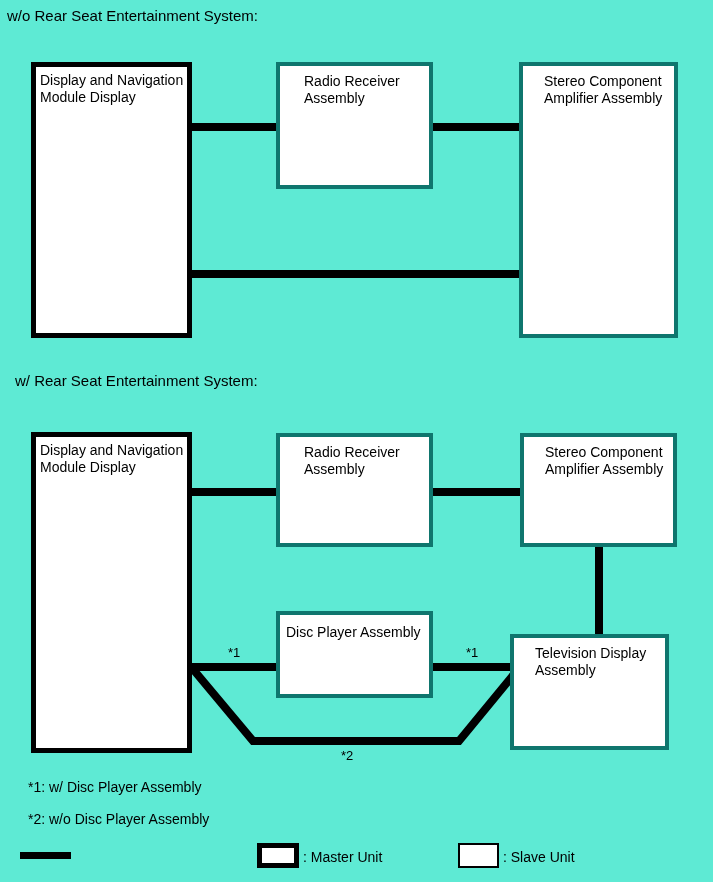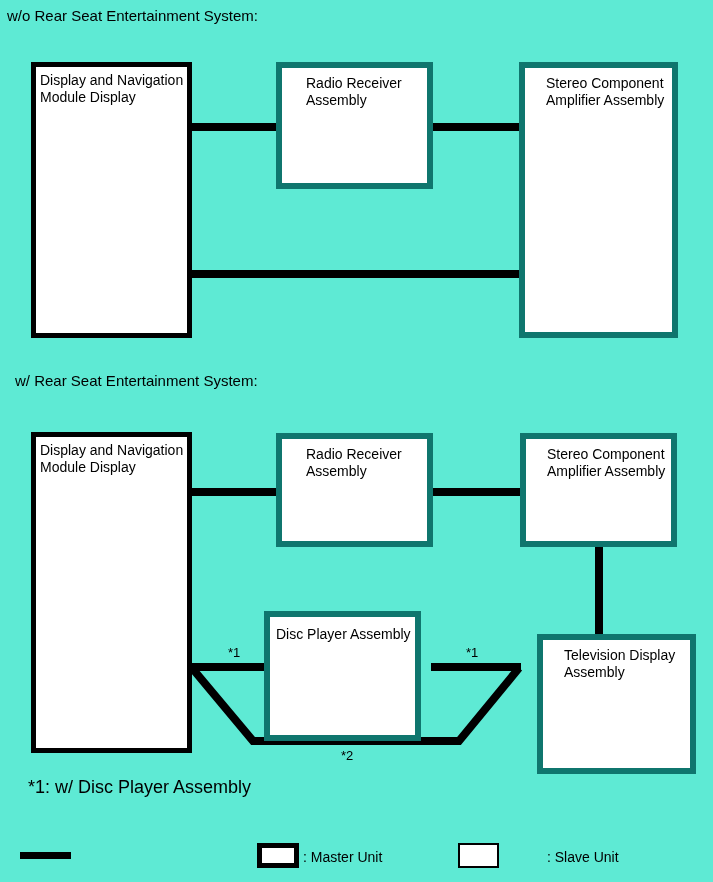--- a/index.html
+++ b/index.html
@@ -22,21 +22,21 @@
     white-space: nowrap;
   }
 
   .unit-box {
     position: absolute;
     background: #ffffff;
     font-size: 14px;
     line-height: 17px;
   }
   .unit-box.master { border: 5px solid #000000; }
-  .unit-box.slave  { border: 6px solid #0f766e; }
+  .unit-box.slave  { border: 4px solid #0f766e; }
 
   .pad-tight  { padding: 5px 2px 5px 4px; }   
   .pad-wide   { padding: 7px 4px 7px 24px; }  
   .pad-mid    { padding: 7px 4px 7px 21px; }  
   .pad-disc   { padding: 9px 4px 9px 6px; }   
 
   .line {
     position: absolute;
     background: #000000;
   }
@@ -50,21 +50,21 @@
 
   .marker {
     position: absolute;
     font-size: 13px;
     line-height: 15px;
     white-space: nowrap;
   }
 
   .footnote {
     position: absolute;
-    font-size: 18px;
+    font-size: 14px;
     line-height: 18px;
     white-space: nowrap;
     text-align: right;
   }
 
   .legend-swatch-line { position: absolute; background: #000000; }
   .legend-swatch-box  { position: absolute; background: #ffffff; }
   .legend-swatch-box.master { border: 5px solid #000000; }
   .legend-swatch-box.slave  { border: 2px solid #000000; }
   .legend-label {
@@ -114,36 +114,37 @@
   </div>
 
   <div class="unit-box slave pad-wide" style="left:276px; top:433px; width:157px; height:114px;">
     <span>Radio Receiver Assembly</span>
   </div>
 
   <div class="unit-box slave pad-mid" style="left:520px; top:433px; width:157px; height:114px;">
     <span>Stereo Component Amplifier Assembly</span>
   </div>
 
-  <div class="unit-box slave pad-disc" style="left:264px; top:611px; width:157px; height:130px;">
+  <div class="unit-box slave pad-disc" style="left:276px; top:611px; width:157px; height:87px;">
     <span>Disc Player Assembly</span>
   </div>
 
-  <div class="unit-box slave pad-mid" style="left:537px; top:634px; width:159px; height:140px;">
+  <div class="unit-box slave pad-mid" style="left:510px; top:634px; width:159px; height:116px;">
     <span>Television Display Assembly</span>
   </div>
 
   <div class="marker" style="left:228px; top:645px;">*1</div>
   <div class="marker" style="left:466px; top:645px;">*1</div>
   <div class="marker" style="left:341px; top:748px;">*2</div>
 
   <div class="footnote" style="left:28px; top:778px;">*1: w/ Disc Player Assembly</div>
+  <div class="footnote" style="left:28px; top:810px;">*2: w/o Disc Player Assembly</div>
 
   <div class="legend-swatch-line" style="left:20px; top:852px; width:51px; height:7px;"></div>
   <div class="legend-label" style="left:71px; top:848px;margin-top:44px;">: MOST Network</div>
 
   <div class="legend-swatch-box master" style="left:257px; top:843px; width:42px; height:25px;"></div>
   <div class="legend-label" style="left:303px; top:848px;">: Master Unit</div>
 
   <div class="legend-swatch-box slave" style="left:458px; top:843px; width:41px; height:25px;"></div>
-  <div class="legend-label" style="left:503px; top:848px;margin-left:44px;">: Slave Unit</div>
+  <div class="legend-label" style="left:503px; top:848px;">: Slave Unit</div>
 
 </div>
 
 </body></html>

